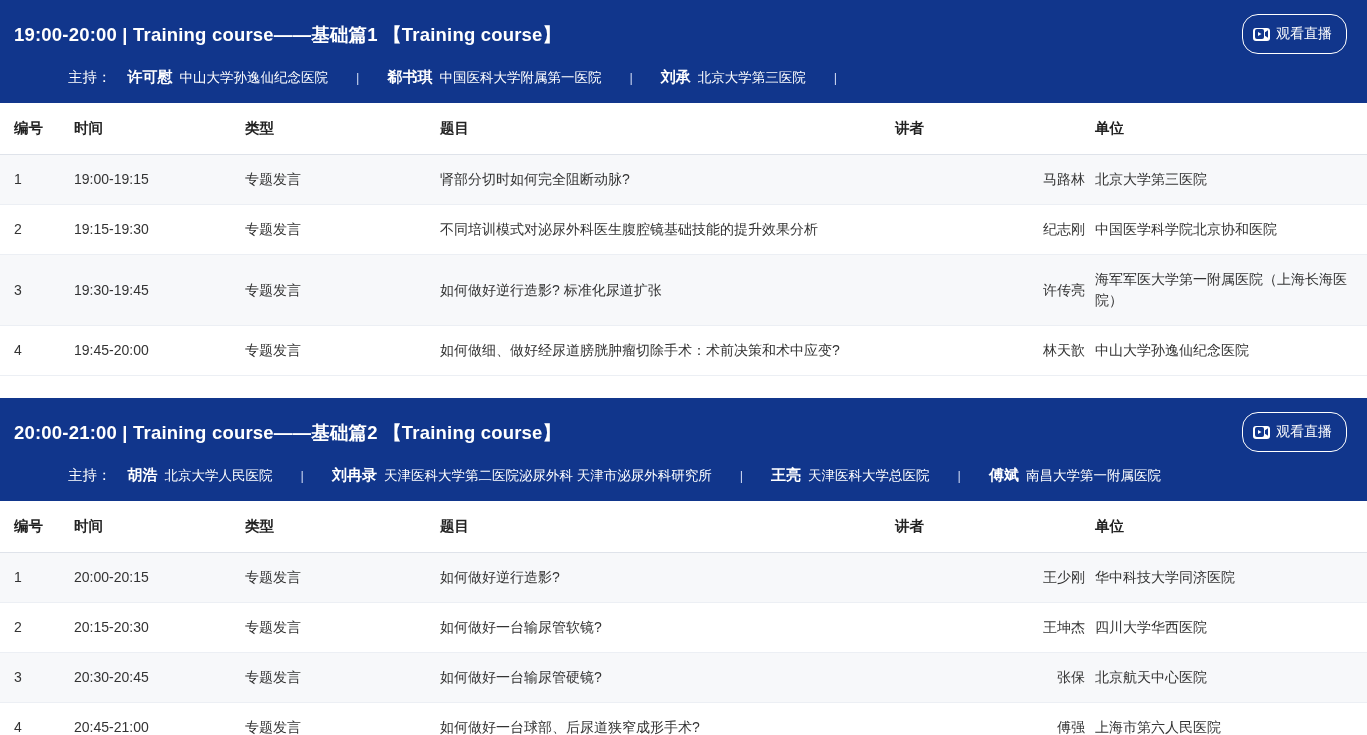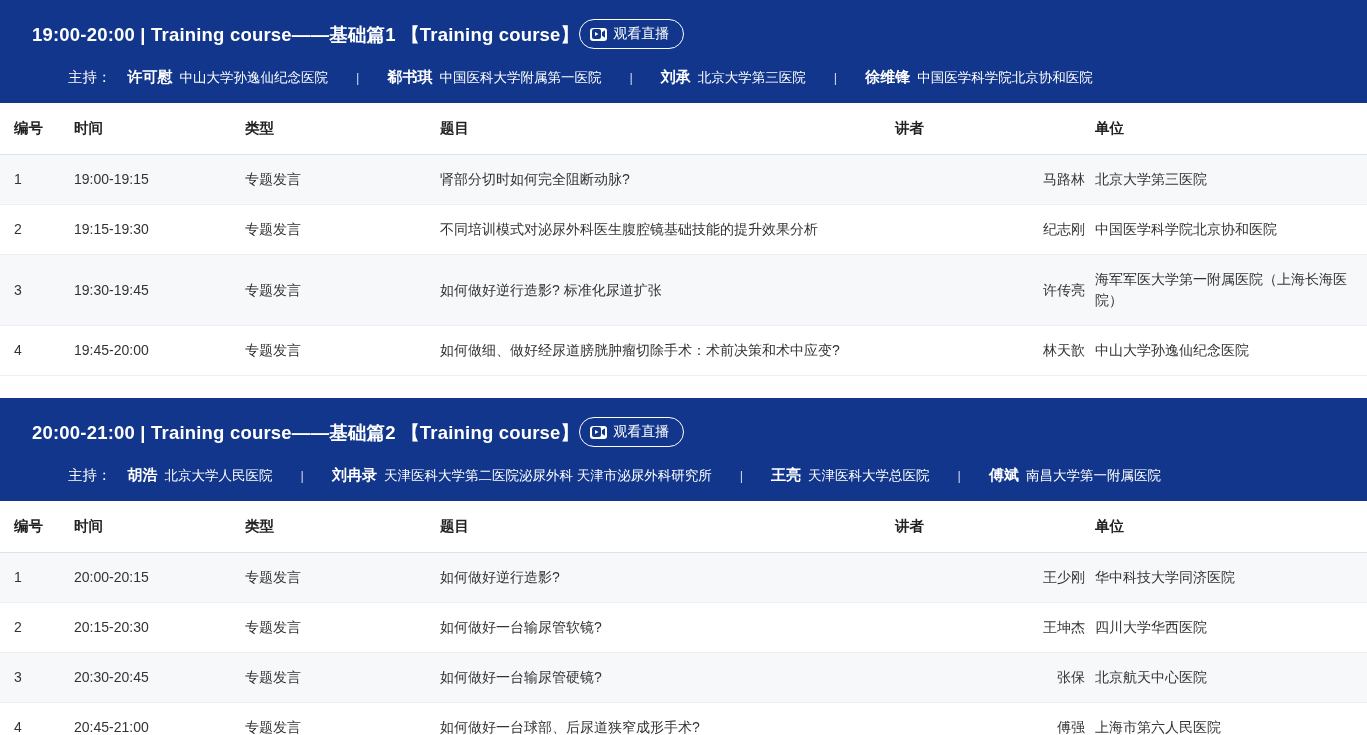--- a/index.html
+++ b/index.html
@@ -12,37 +12,37 @@
   .page { width: 1367px; }
 
   .session { margin-bottom: 22px; }
 
   .session-header {
     background: #11368c;
     color: #ffffff;
     height: 68px;
     display: flex;
     align-items: center;
-    justify-content: flex-start;
-    padding: 0 20px 0 32px;
+    justify-content: space-between;
+    padding: 0 20px 0 14px;
     position: relative;
   }
   .session-title {
     font-size: 18.5px;
     font-weight: bold;
     letter-spacing: .2px;
     white-space: nowrap;
   }
   .live-btn {
     display: inline-flex;
     align-items: center;
     gap: 6px;
     border: 1px solid #ffffff;
     border-radius: 16px;
-    height: 30px;
+    height: 40px;
     padding: 0 14px 0 10px;
     font-size: 14px;
     color: #ffffff;
     background: transparent;
     cursor: pointer;
     white-space: nowrap;
   }
   .live-ico {
     width: 17px; height: 13px;
     border-radius: 3px;
@@ -136,24 +136,20 @@
       <span class="chair">
         <span class="name">郗书琪</span>
         <span class="org">中国医科大学附属第一医院</span>
       </span>
       <span class="sep">|</span>
       <span class="chair">
         <span class="name">刘承</span>
         <span class="org">北京大学第三医院</span>
       </span>
       <span class="sep">|</span>
-      <span class="chair">
-        <span class="name">徐维锋</span>
-        <span class="org">中国医学科学院北京协和医院</span>
-      </span>
     </div>
 
     <table class="agenda">
       <thead>
         <tr>
           <th class="c-no">编号</th>
           <th class="c-time">时间</th>
           <th class="c-type">类型</th>
           <th class="c-title">题目</th>
           <th class="c-spk">讲者</th>

